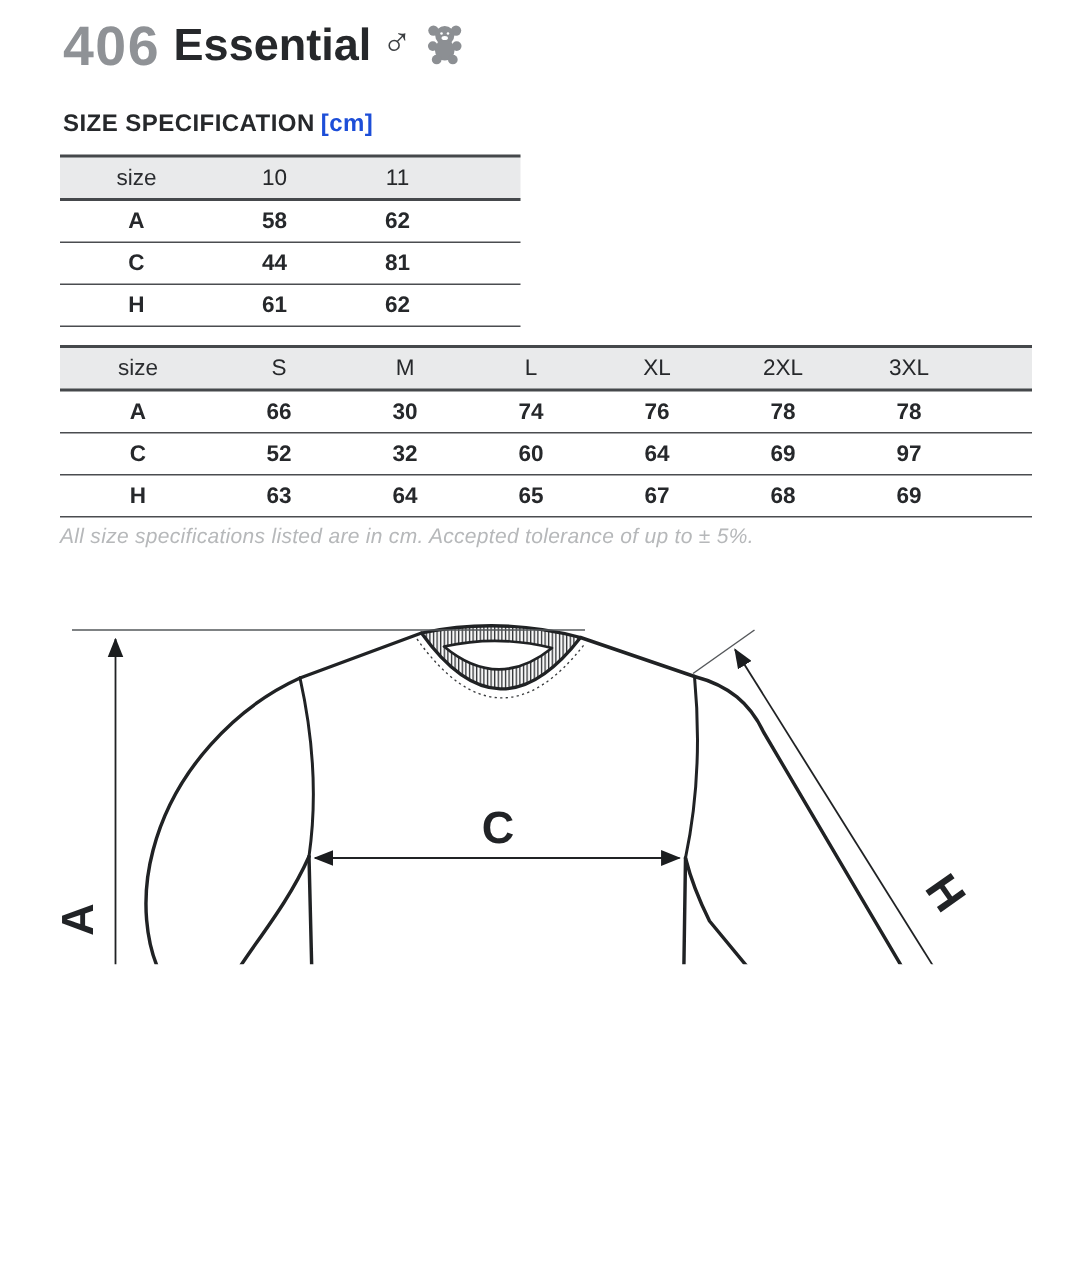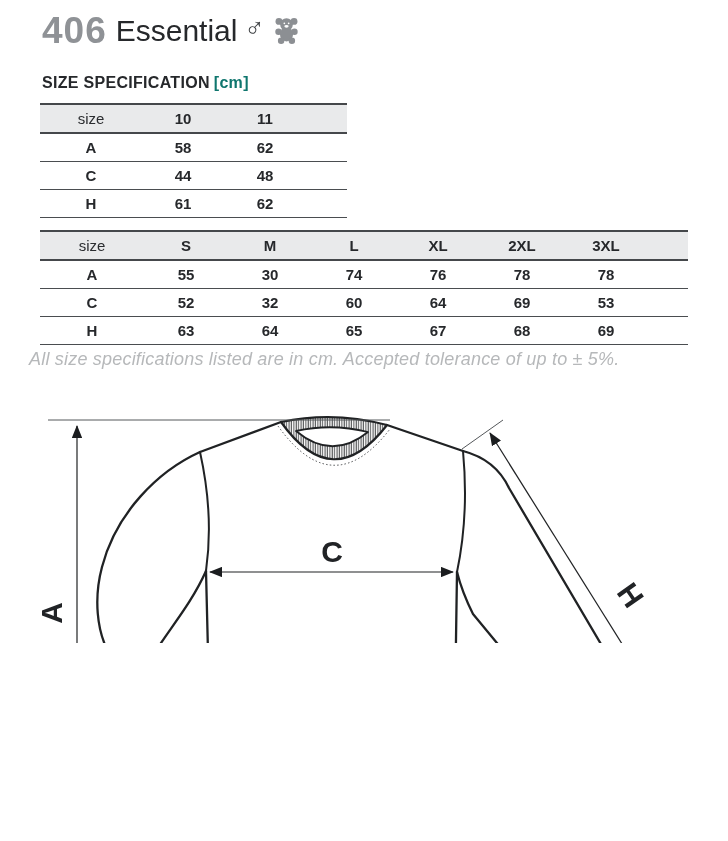--- a/index.html
+++ b/index.html
@@ -3,40 +3,40 @@
 <meta charset="utf-8">
 <style>
   html,body { margin:0; padding:0; background:#ffffff; }
   #page {
     position:relative; width:728px; height:643px; background:#ffffff;
     font-family:"Liberation Sans", sans-serif; color:#26282b; overflow:hidden;
   }
   
   .title-row { position:absolute; left:42px; top:12px; display:flex; align-items:center; }
   .product-number { font-size:37px; font-weight:800; color:#8f9296; letter-spacing:1px; line-height:1; }
-  .product-name   { font-size:30px; font-weight:400; color:#26282b; margin-left:9px; line-height:1; }
+  .product-name   { font-size:30px; font-weight:700; color:#26282b; margin-left:9px; line-height:1; }
   .male-symbol    { font-size:27px; font-weight:400; color:#3c3f42; margin-left:7px; line-height:1; transform:translateY(-2px); }
   .teddy          { margin-left:8px; transform:translateY(1px); }
   
   .section-heading { position:absolute; left:42px; top:74px; font-size:16px; font-weight:800; letter-spacing:.3px; }
-  .section-heading .unit { color:#0f766e; font-weight:700; margin-left:4px; }
+  .section-heading .unit { color:#1d4ed8; font-weight:700; margin-left:4px; }
   
   .spec-table { border-collapse:collapse; table-layout:fixed; font-size:15px; color:#26282b; }
   .spec-table th, .spec-table td { height:27px; padding:0; text-align:center; vertical-align:middle; }
   .spec-table thead th {
-    background:#e9eaeb; font-weight:700;
+    background:#e9eaeb; font-weight:400;
     border-top:2px solid #45484b; border-bottom:2px solid #45484b;
   }
   .spec-table thead th.size-head { font-weight:400; font-size:15px; color:#2b2d30; }
   .spec-table tbody td { border-bottom:1.5px solid #4a4d50; font-weight:600; }
   .spec-table tbody td.row-label { font-weight:800; }
   #kids-table   { position:absolute; left:40px; top:103px; }
   #adults-table { position:absolute; left:40px; top:230px; }
   
-  .footnote { position:absolute; left:29px; top:349px; font-size:18px; font-style:italic; color:#b6b8ba; letter-spacing:.2px; }
+  .footnote { position:absolute; left:40px; top:349px; font-size:14px; font-style:italic; color:#b6b8ba; letter-spacing:.2px; }
   
   #diagram { position:absolute; left:0; top:395px; }
   #diagram text { font-family:"Liberation Sans", sans-serif; fill:#212326; font-weight:600; }
 </style>
 </head>
 <body>
 
 <div id="page">
 
   <div class="title-row">
@@ -86,21 +86,21 @@
     <tbody>
       <tr>
         <td class="row-label">A</td>
         <td>58</td>
         <td>62</td>
         <td></td>
       </tr>
       <tr>
         <td class="row-label">C</td>
         <td>44</td>
-        <td>48</td>
+        <td>81</td>
         <td></td>
       </tr>
       <tr>
         <td class="row-label">H</td>
         <td>61</td>
         <td>62</td>
         <td></td>
       </tr>
     </tbody>
   </table>
@@ -124,36 +124,36 @@
         <th>L</th>
         <th>XL</th>
         <th>2XL</th>
         <th>3XL</th>
         <th></th>
       </tr>
     </thead>
     <tbody>
       <tr>
         <td class="row-label">A</td>
-        <td>55</td>
+        <td>66</td>
         <td>30</td>
         <td>74</td>
         <td>76</td>
         <td>78</td>
         <td>78</td>
         <td></td>
       </tr>
       <tr>
         <td class="row-label">C</td>
         <td>52</td>
         <td>32</td>
         <td>60</td>
         <td>64</td>
         <td>69</td>
-        <td>53</td>
+        <td>97</td>
         <td></td>
       </tr>
       <tr>
         <td class="row-label">H</td>
         <td>63</td>
         <td>64</td>
         <td>65</td>
         <td>67</td>
         <td>68</td>
         <td>69</td>

